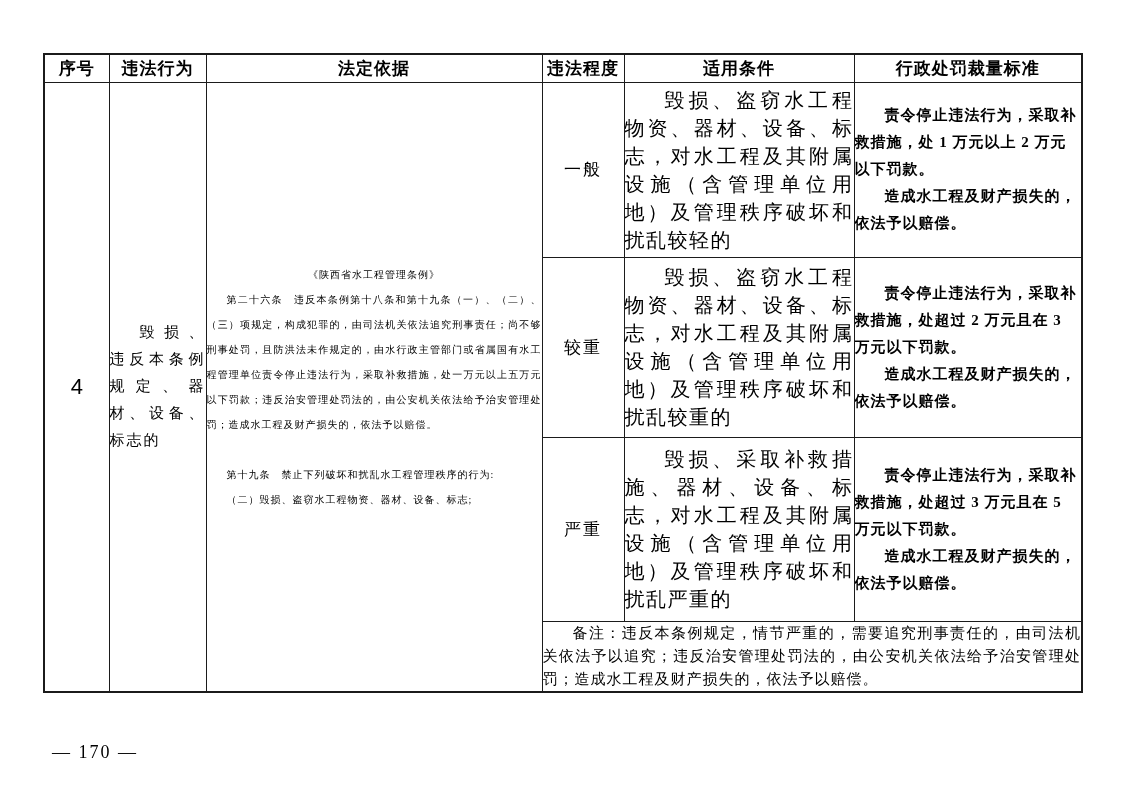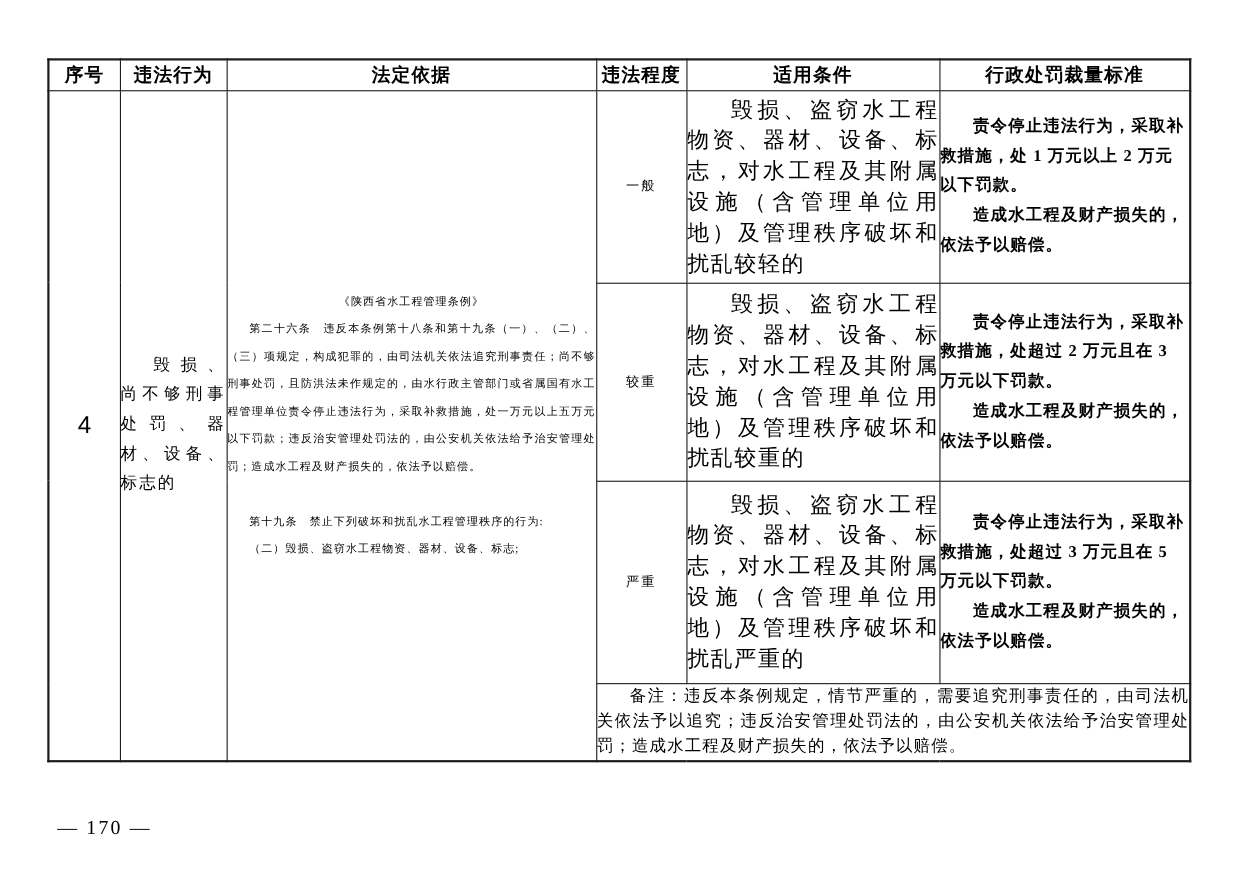--- a/index.html
+++ b/index.html
@@ -62,21 +62,21 @@
     font-size: 10px;
     line-height: 25px;
     letter-spacing: 1px;
   }
   td.legal-cell p { margin: 0; text-align: justify; }
   p.legal-title { text-align: center !important; }
   p.legal-para { text-indent: 2em; }
   p.spaced-top { margin-top: 25px !important; }
   td.degree-cell {
     text-align: center;
-    font-size: 12px;
+    font-size: 17px;
     letter-spacing: 2px;
     white-space: nowrap;
   }
   td.condition-cell {
     padding: 0 13px;
     font-size: 20px;
     line-height: 28px;
     letter-spacing: 1.5px;
   }
   td.condition-cell p { margin: 0; text-indent: 2em; text-align: justify; }
@@ -125,21 +125,21 @@
       <th class="hdr">违法行为</th>
       <th class="hdr">法定依据</th>
       <th class="hdr">违法程度</th>
       <th class="hdr">适用条件</th>
       <th class="hdr">行政处罚裁量标准</th>
     </tr>
 
     <tr style="height:175px;">
       <td class="seq-cell" rowspan="4">4</td>
       <td class="behavior-cell" rowspan="4">
-        <p>毁损、尚不够刑事处罚、器材、设备、标志的</p>
+        <p>毁损、违反本条例规定、器材、设备、标志的</p>
       </td>
       <td class="legal-cell" rowspan="4">
         <p class="legal-title">《陕西省水工程管理条例》</p>
         <p class="legal-para">第二十六条　违反本条例第十八条和第十九条（一）、（二）、（三）项规定，构成犯罪的，由司法机关依法追究刑事责任；尚不够刑事处罚，且防洪法未作规定的，由水行政主管部门或省属国有水工程管理单位责令停止违法行为，采取补救措施，处一万元以上五万元以下罚款；违反治安管理处罚法的，由公安机关依法给予治安管理处罚；造成水工程及财产损失的，依法予以赔偿。</p>
         <p class="legal-para spaced-top">第十九条　禁止下列破坏和扰乱水工程管理秩序的行为:</p>
         <p class="legal-para">（二）毁损、盗窃水工程物资、器材、设备、标志;</p>
       </td>
       <td class="degree-cell">一般</td>
       <td class="condition-cell">
         <p>毁损、盗窃水工程物资、器材、设备、标志，对水工程及其附属设施（含管理单位用地）及管理秩序破坏和扰乱较轻的</p>
@@ -157,21 +157,21 @@
       </td>
       <td class="penalty-cell">
         <p>责令停止违法行为，采取补救措施，处超过 2 万元且在 3 万元以下罚款。</p>
         <p>造成水工程及财产损失的，依法予以赔偿。</p>
       </td>
     </tr>
 
     <tr style="height:184px;">
       <td class="degree-cell">严重</td>
       <td class="condition-cell">
-        <p>毁损、盗窃水工程物资、器材、设备、标志，对水工程及其附属设施（含管理单位用地）及管理秩序破坏和扰乱严重的</p>
+        <p>毁损、采取补救措施、器材、设备、标志，对水工程及其附属设施（含管理单位用地）及管理秩序破坏和扰乱严重的</p>
       </td>
       <td class="penalty-cell">
         <p>责令停止违法行为，采取补救措施，处超过 3 万元且在 5 万元以下罚款。</p>
         <p>造成水工程及财产损失的，依法予以赔偿。</p>
       </td>
     </tr>
 
     <tr style="height:67px;">
       <td class="note-cell" colspan="3">
         <p>备注：违反本条例规定，情节严重的，需要追究刑事责任的，由司法机关依法予以追究；违反治安管理处罚法的，由公安机关依法给予治安管理处罚；造成水工程及财产损失的，依法予以赔偿。</p>

